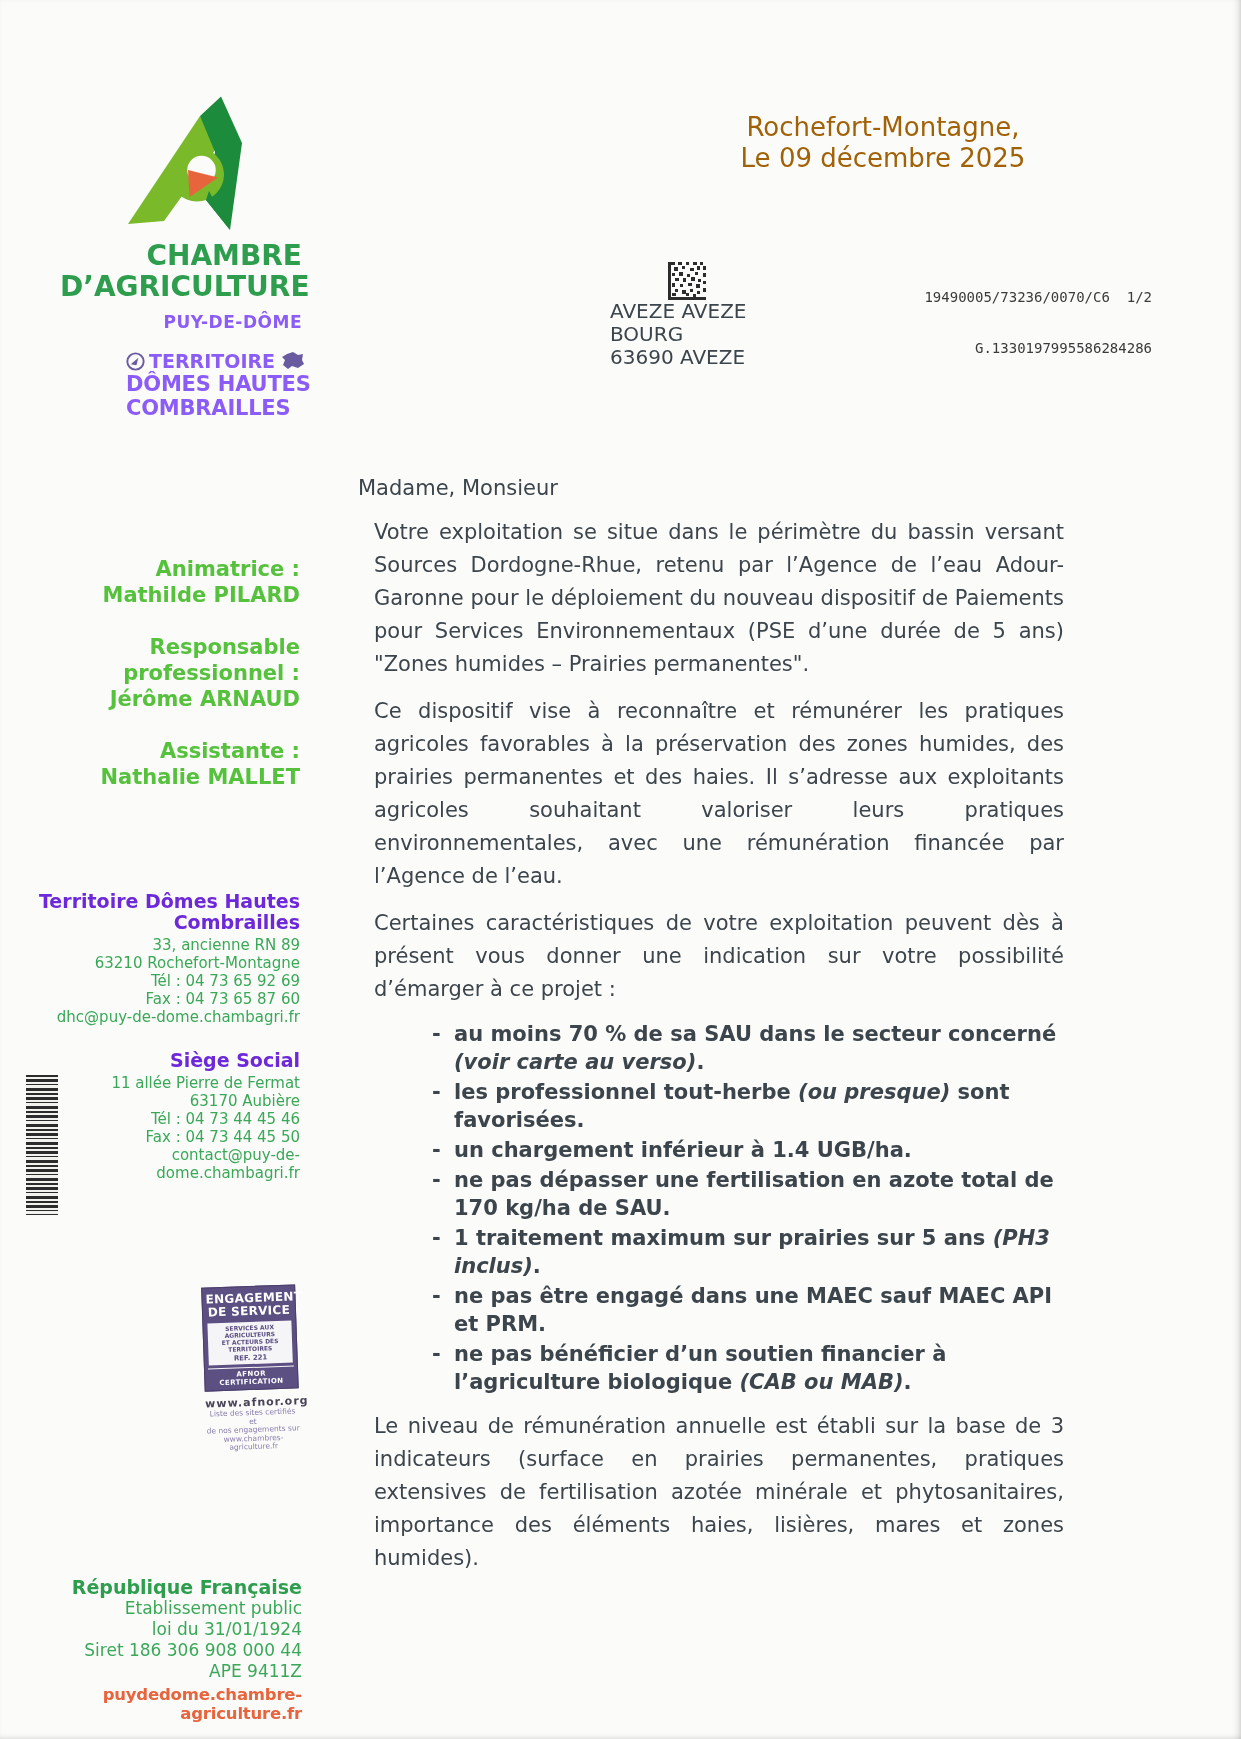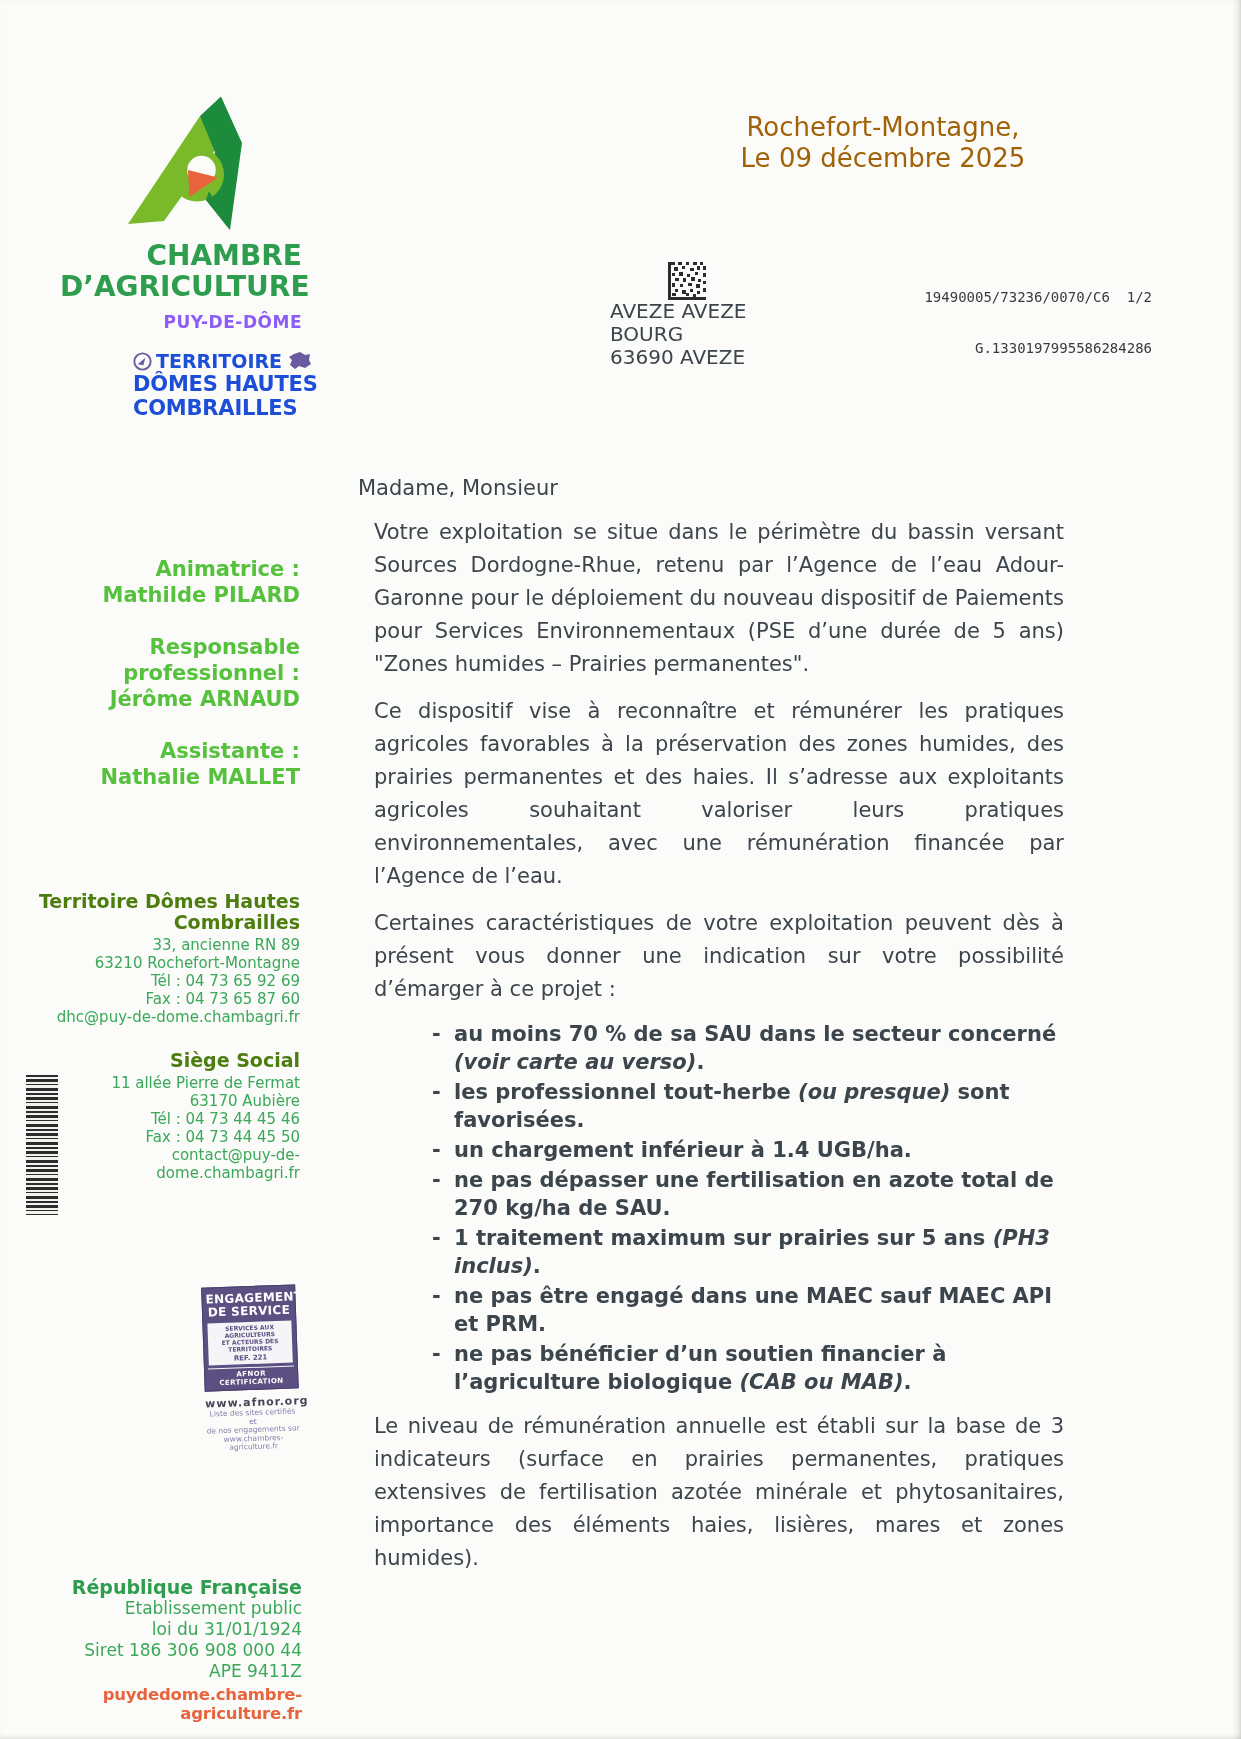--- a/index.html
+++ b/index.html
@@ -5,36 +5,36 @@
   html,body{margin:0;padding:0;}
   body{background:#9a9a9a;font-family:"DejaVu Sans",sans-serif;}
   .page{position:relative;width:1241px;height:1739px;background:#fbfbf9;overflow:hidden;
         box-shadow:inset -6px 0 8px -6px rgba(0,0,0,.25), inset 0 -4px 6px -4px rgba(0,0,0,.15);}
   
   .logo-mark{position:absolute;left:122px;top:92px;width:180px;height:150px;}
   .org-name{position:absolute;left:60px;top:240px;width:242px;text-align:right;line-height:31px;
             font-weight:bold;font-size:28px;letter-spacing:0;color:#2e9e4e;}
   .org-region{position:absolute;left:60px;top:312px;width:242px;text-align:right;
               font-weight:bold;font-size:17px;color:#8b5cf6;letter-spacing:.5px;}
-  .territory{position:absolute;left:133px;top:350px;width:190px;color:#1d4ed8;}
+  .territory{position:absolute;left:126px;top:350px;width:190px;color:#8b5cf6;}
   .territory .t-row{display:flex;align-items:center;gap:4px;font-weight:bold;font-size:19px;}
   .territory .t-line{font-weight:bold;font-size:21px;line-height:24px;letter-spacing:-.2px;}
   
   .place-date{position:absolute;left:712px;top:112px;width:342px;text-align:center;
               font-size:26px;line-height:31px;color:#a16207;}
   .refs{position:absolute;left:800px;top:255px;width:352px;text-align:right;
         font-family:"DejaVu Sans Mono",monospace;font-size:14px;line-height:17px;color:#3a3a3a;white-space:pre;}
   .datamatrix{position:absolute;left:666px;top:260px;width:42px;height:42px;}
   .recipient{position:absolute;left:610px;top:300px;font-size:20px;line-height:23px;color:#3c454c;}
   
   .roles{position:absolute;left:60px;top:556px;width:240px;text-align:right;
          color:#56c13c;font-weight:bold;font-size:21px;line-height:26px;}
   .role{margin-bottom:26px;}
   .office{position:absolute;width:262px;text-align:right;color:#3aa858;}
-  .office .o-title{font-weight:bold;font-size:19px;line-height:21px;color:#4d7c0f;margin-bottom:3px;}
+  .office .o-title{font-weight:bold;font-size:19px;line-height:21px;color:#6d28d9;margin-bottom:3px;}
   .office .o-line{font-size:15px;line-height:18px;}
   .office1{left:38px;top:891px;}
   .office2{left:38px;top:1050px;}
   .vbarcode{position:absolute;left:26px;top:1075px;width:32px;height:140px;
     background:repeating-linear-gradient(180deg,
       #2c2c2c 0 2px,#f2f2ef 2px 4px,#2c2c2c 4px 7px,#f2f2ef 7px 9px,
       #2c2c2c 9px 10px,#f2f2ef 10px 13px,#2c2c2c 13px 16px,#f2f2ef 16px 18px);}
   
   .letter{position:absolute;left:358px;top:476px;width:706px;color:#3c454c;font-size:21px;}
   .salutation{margin:0 0 16px 0;}
@@ -185,21 +185,21 @@
 
   <div class="letter">
     <div class="salutation">Madame, Monsieur</div>
     <p>Votre exploitation se situe dans le périmètre du bassin versant Sources Dordogne-Rhue, retenu par l’Agence de l’eau Adour-Garonne pour le déploiement du nouveau dispositif de Paiements pour Services Environnementaux (PSE d’une durée de 5 ans) "Zones humides – Prairies permanentes".</p>
     <p>Ce dispositif vise à reconnaître et rémunérer les pratiques agricoles favorables à la préservation des zones humides, des prairies permanentes et des haies. Il s’adresse aux exploitants agricoles souhaitant valoriser leurs pratiques environnementales, avec une rémunération financée par l’Agence de l’eau.</p>
     <p>Certaines caractéristiques de votre exploitation peuvent dès à présent vous donner une indication sur votre possibilité d’émarger à ce projet :</p>
     <ul class="blist">
       <li><span class="marker">-</span><span>au moins 70 % de sa SAU dans le secteur concerné </span><span class="it">(voir carte au verso)</span><span>.</span></li>
       <li><span class="marker">-</span><span>les professionnel tout-herbe </span><span class="it">(ou presque)</span><span> sont favorisées.</span></li>
       <li><span class="marker">-</span><span>un chargement inférieur à 1.4 UGB/ha.</span><span class="it"></span><span></span></li>
-      <li><span class="marker">-</span><span>ne pas dépasser une fertilisation en azote total de 270 kg/ha de SAU.</span><span class="it"></span><span></span></li>
+      <li><span class="marker">-</span><span>ne pas dépasser une fertilisation en azote total de 170 kg/ha de SAU.</span><span class="it"></span><span></span></li>
       <li><span class="marker">-</span><span>1 traitement maximum sur prairies sur 5 ans </span><span class="it">(PH3 inclus)</span><span>.</span></li>
       <li><span class="marker">-</span><span>ne pas être engagé dans une MAEC sauf MAEC API et PRM.</span><span class="it"></span><span></span></li>
       <li><span class="marker">-</span><span>ne pas bénéficier d’un soutien financier à l’agriculture biologique </span><span class="it">(CAB ou MAB)</span><span>.</span></li>
     </ul>
     <p>Le niveau de rémunération annuelle est établi sur la base de 3 indicateurs (surface en prairies permanentes, pratiques extensives de fertilisation azotée minérale et phytosanitaires, importance des éléments haies, lisières, mares et zones humides).</p>
   </div>
 
   <div class="afnor">
     <div class="afnor-box">
       <div class="afnor-top">

